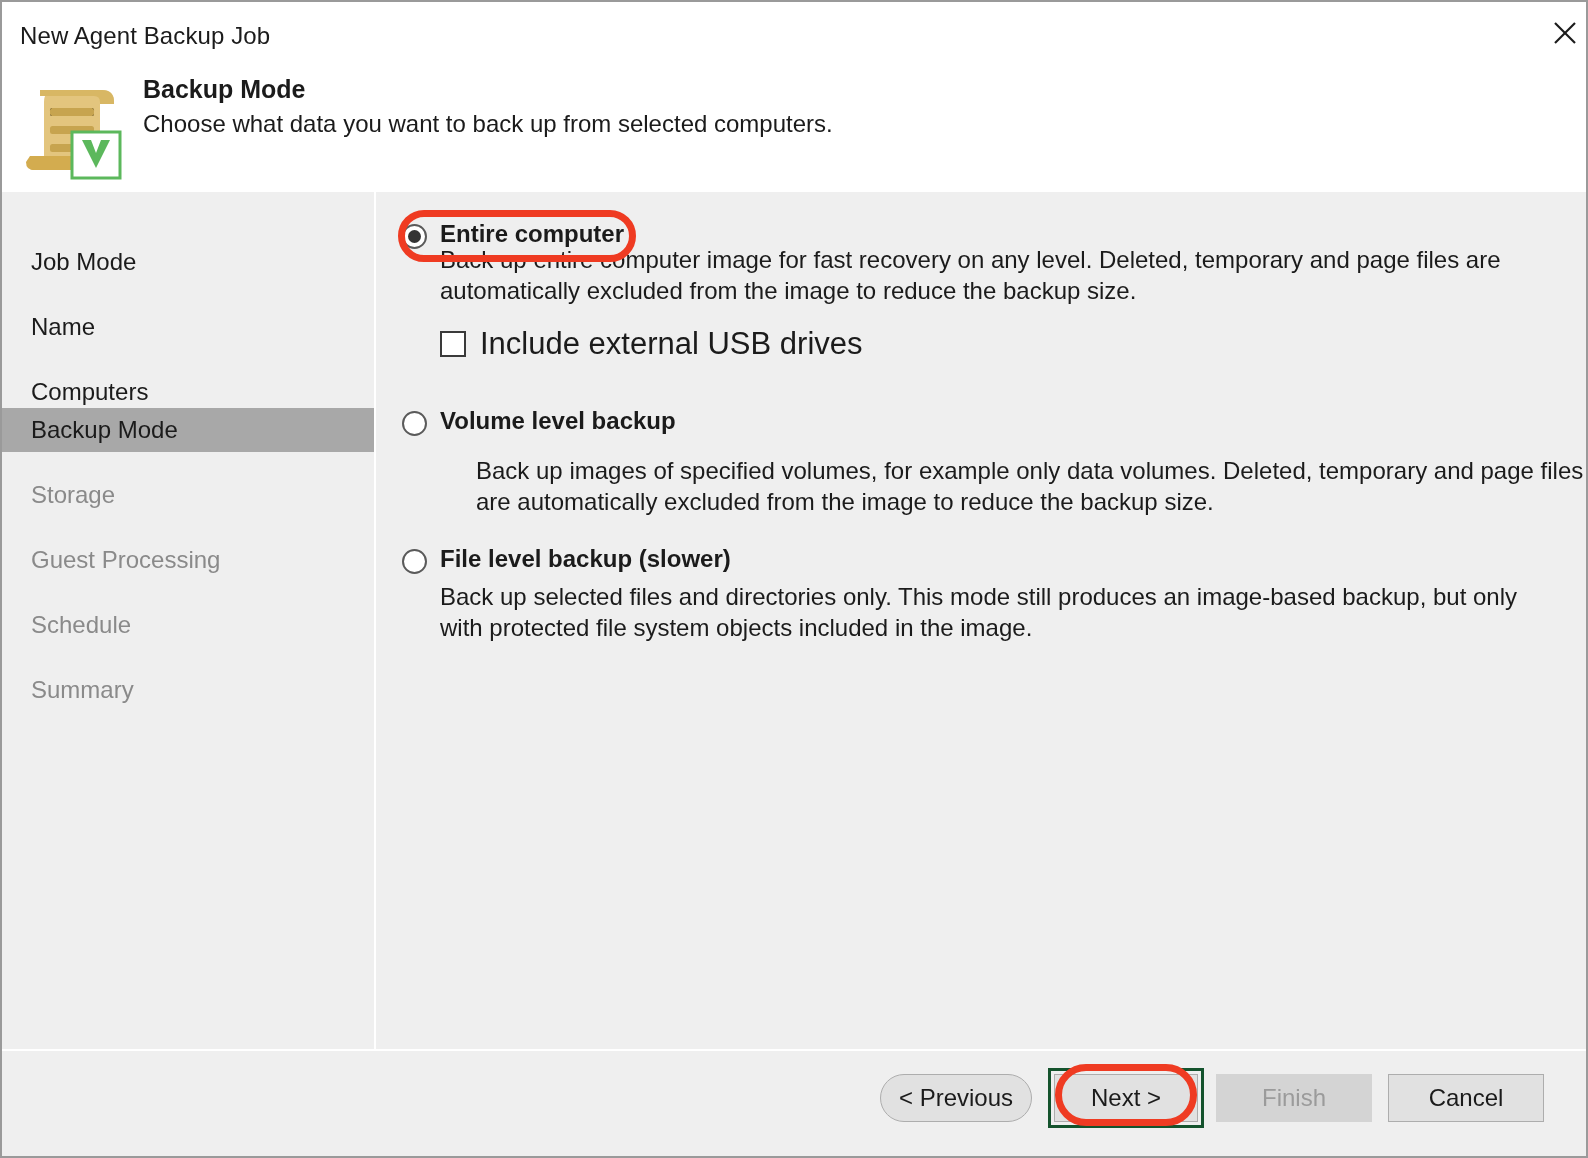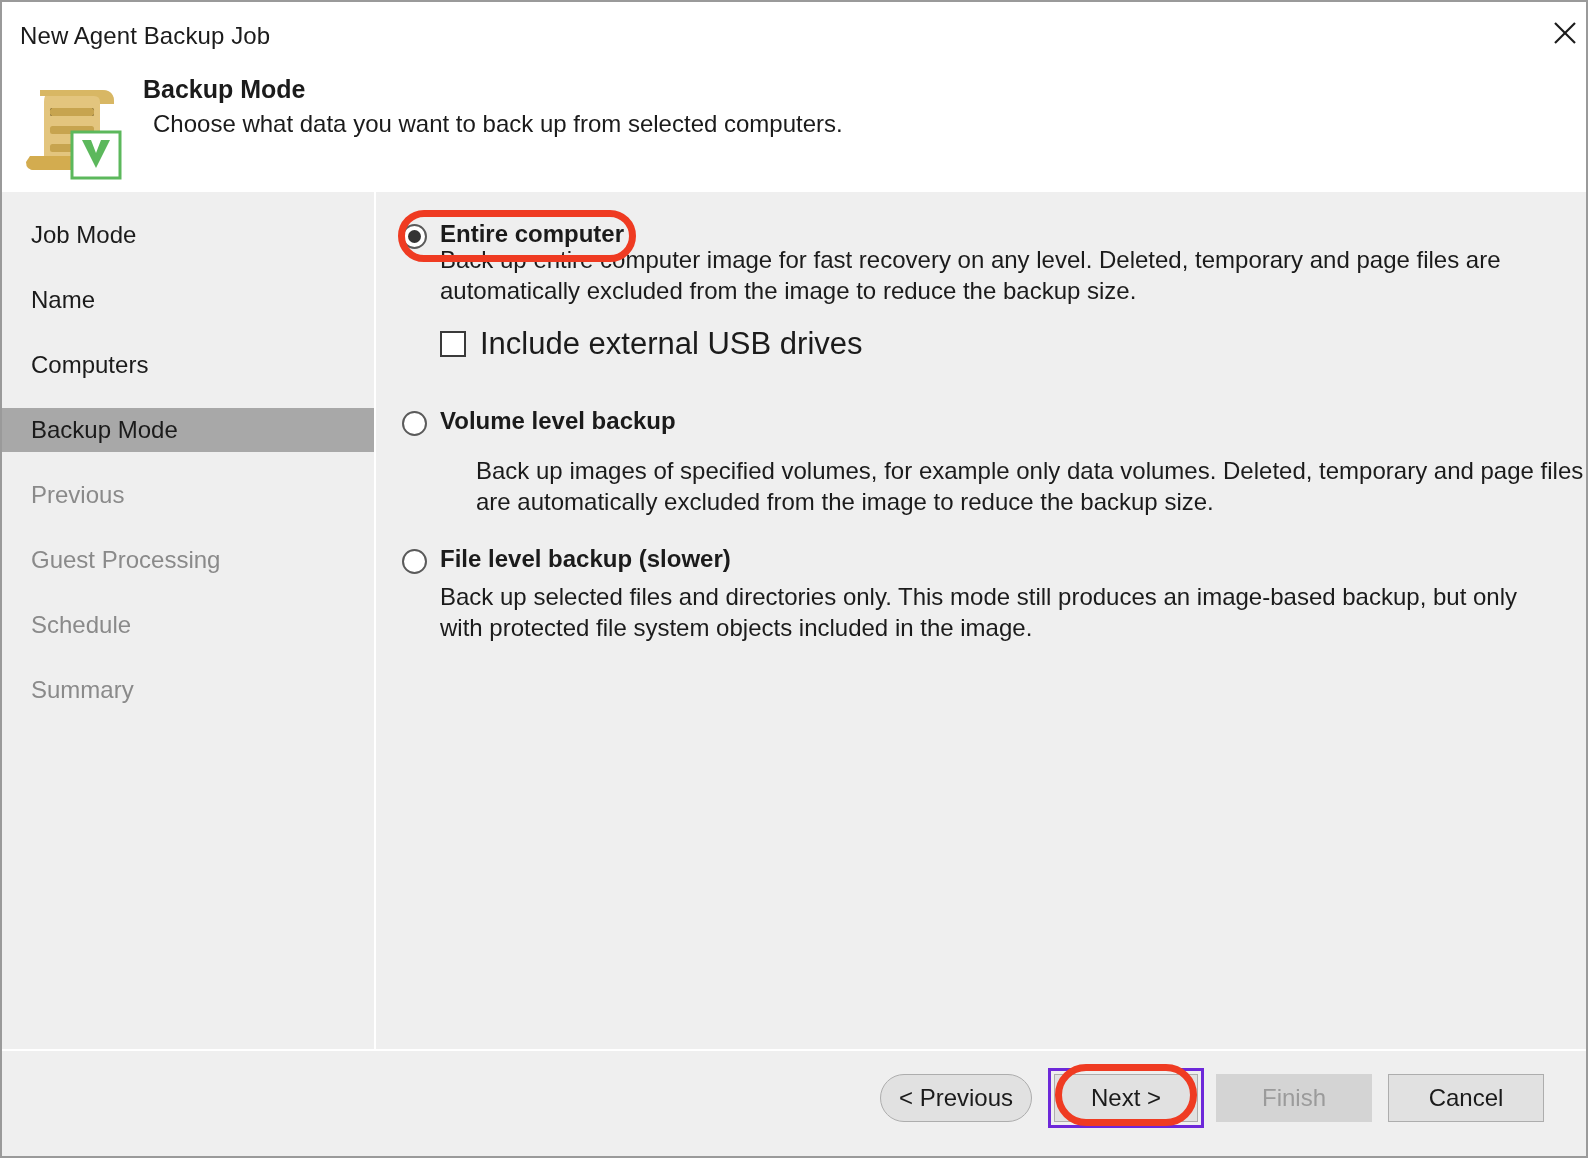--- a/index.html
+++ b/index.html
@@ -74,21 +74,21 @@
     position: absolute;
     left: 141px;
     top: 5px;
     font-size: 25px;
     font-weight: bold;
     color: #1b1b1b;
     white-space: nowrap;
   }
   .header-sub {
     position: absolute;
-    left: 151px;
+    left: 141px;
     top: 40px;
     font-size: 24px;
     color: #1b1b1b;
     white-space: nowrap;
   }
 
   
   .body-area {
     position: absolute;
     left: 0; top: 190px;
@@ -110,21 +110,21 @@
     left: 0;
     width: 372px;
     height: 44px;
     display: flex;
     align-items: center;
     box-sizing: border-box;
     padding-left: 29px;
     font-size: 24px;
     white-space: nowrap;
   }
-  .nav-item.done    { color: #1b1b1b; }
+  .nav-item.done    { color: #1b1b1b; margin-top: 27px; }
   .nav-item.pending { color: #8a8a8a; }
   .nav-item.active  { color: #1b1b1b; background: #a8a8a8; }
 
   .content {
     position: absolute;
     left: 376px;
     top: 0;
     width: 1208px;
     height: 857px;
     background: #efefef;
@@ -221,21 +221,21 @@
   }
   .btn.disabled {
     background: #d4d4d4;
     border-color: #d4d4d4;
     color: #9b9b9b;
     cursor: default;
   }
   .btn-focus-wrap {
     position: absolute;
     top: 17px;
-    border: 3px solid #6d28d9;
+    border: 3px solid #14532d;
     box-sizing: border-box;
     padding: 3px;
     background: #efefef;
   }
   .btn-focus-wrap .btn {
     position: static;
     width: 100%;
     height: 48px;
   }
 
@@ -293,21 +293,21 @@
       <div class="nav-item done" style="top:86px">
           <span>Name</span>
         </div>
       <div class="nav-item done" style="top:151px">
           <span>Computers</span>
         </div>
       <div class="nav-item active" style="top:216px">
           <span>Backup Mode</span>
         </div>
       <div class="nav-item pending" style="top:281px">
-          <span>Previous</span>
+          <span>Storage</span>
         </div>
       <div class="nav-item pending" style="top:346px">
           <span>Guest Processing</span>
         </div>
       <div class="nav-item pending" style="top:411px">
           <span>Schedule</span>
         </div>
       <div class="nav-item pending" style="top:476px">
           <span>Summary</span>
         </div>

